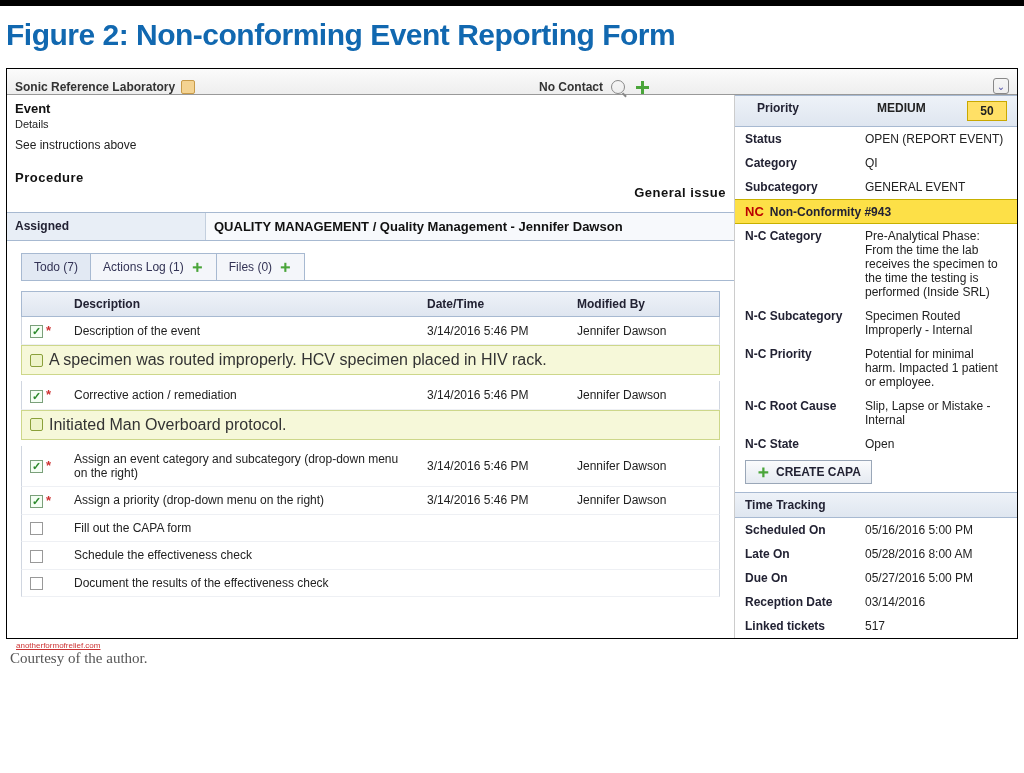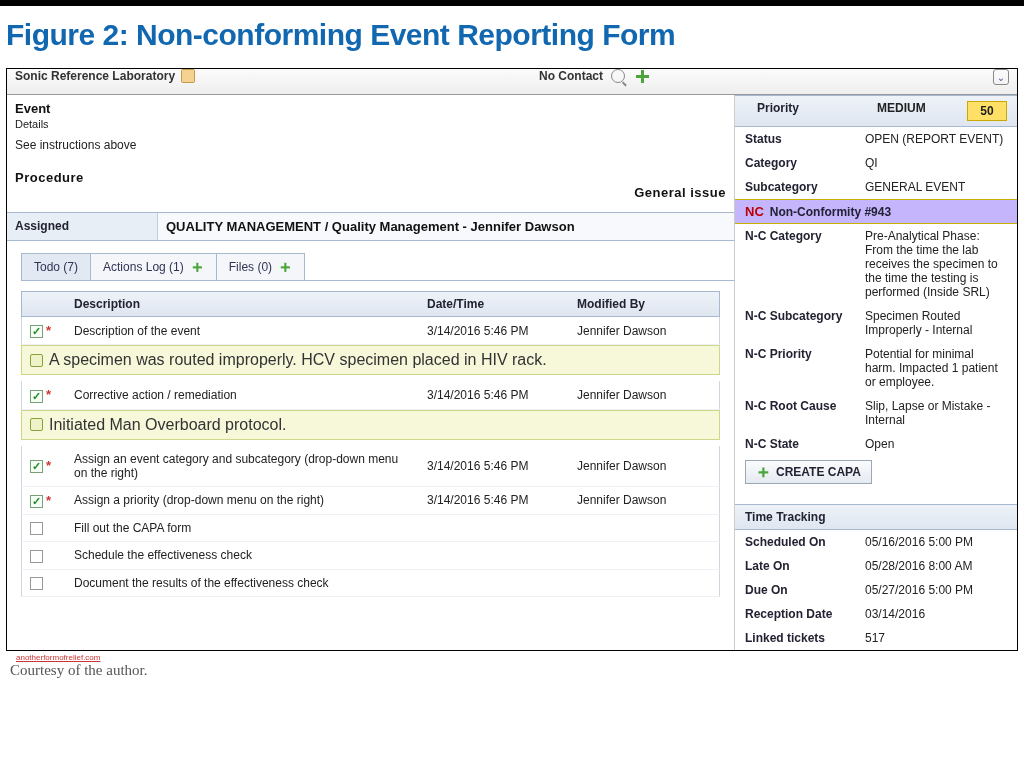--- a/index.html
+++ b/index.html
@@ -1,42 +1,42 @@
 <!DOCTYPE html>
 <html><head>
 <meta charset="utf-8">
 <style>
   * { box-sizing: border-box; margin: 0; padding: 0; }
   body { font-family: Arial, Helvetica, sans-serif; font-size: 12px; color: #222; background: #fff; }
   .page { width: 1024px; margin: 0 auto; }
   .topbar { height: 6px; background: #000; }
   .figure-title { font-family: Arial, sans-serif; font-size: 30px; font-weight: 700; color: #1168b0; padding: 12px 6px 16px 6px; letter-spacing: -0.5px; }
   .app-frame { border: 1px solid #000; margin: 0 6px; background: #fff; }
-  .app-header { display: flex; align-items: flex-start; height: 26px; border-bottom: 1px solid #999; padding: 0 8px; background: linear-gradient(#fbfbfb,#eee); }
+  .app-header { display: flex; align-items: flex-end; height: 26px; border-bottom: 1px solid #999; padding: 0 8px; background: linear-gradient(#fbfbfb,#eee); }
   .app-header .title { font-weight: 600; font-size: 12px; color: #333; }
   .doc-icon { width: 14px; height: 14px; margin-left: 6px; background: #f4d392; border: 1px solid #c89b4a; border-radius: 2px; }
   .flex-spacer { flex: 1; }
   .contact-lbl { font-weight: 700; font-size: 12px; color: #333; margin-right: 8px; }
   .search-icon { width: 14px; height: 14px; border: 1.5px solid #888; border-radius: 50%; position: relative; margin-right: 10px; }
   .search-icon:after { content:''; position:absolute; width:5px; height:1.5px; background:#888; bottom:-2px; right:-3px; transform:rotate(45deg); }
   .plus-icon { width: 14px; height: 14px; position: relative; display:inline-block; }
   .plus-icon:before, .plus-icon:after { content:''; position:absolute; background:#4aa53a; }
   .plus-icon:before { left:6px; top:1px; width:3px; height:13px; }
   .plus-icon:after { top:6px; left:1px; width:13px; height:3px; }
   .expand-icon { width:16px; height:16px; border:1px solid #888; border-radius:3px; display:flex; align-items:center; justify-content:center; color:#55a; font-size:10px; margin-left:auto; }
   .main-area { display:flex; }
   .left-pane { flex:1; border-right:1px solid #ccc; }
   .right-pane { width:282px; }
   .section-hdr { font-weight:700; font-size:13px; color:#111; padding:6px 8px 2px; }
   .sub-lbl { font-size:11px; color:#222; padding:0 8px 4px; }
   .text-block { font-size:12px; padding:4px 8px 12px; color:#222; }
   .proc-hdr { font-weight:700; font-size:13px; color:#111; padding:6px 8px 0; letter-spacing:0.5px;}
   .proc-sub { font-weight:700; font-size:13px; color:#111; padding:0 8px 12px; letter-spacing:0.5px;text-align:right;}
   .assigned-bar { display:flex; align-items:stretch; border-top:1px solid #a7b9d1; border-bottom:1px solid #a7b9d1; background:#e8eef6; }
-  .assigned-bar .al { width:150px; padding:6px 8px; font-weight:700; color:#223; font-size:12px;}
+  .assigned-bar .al { width:198px; padding:6px 8px; font-weight:700; color:#223; font-size:12px;}
   .assigned-bar .av { flex:1; padding:6px 8px; font-weight:700; color:#111; background:#f7f9fc; border-left:1px solid #c3cfde; font-size:13px;}
   .tabs { display:flex; margin:12px 0 0 14px; border-bottom:1px solid #a7b9d1; }
   .tab { padding:6px 12px; border:1px solid #a7b9d1; border-bottom:none; margin-right:-1px; background:#f4f6fa; color:#335; font-size:12px; display:flex; align-items:center; gap:6px; cursor:pointer;}
   .tab.active { background:#e2e9f3; font-weight:400; }
   .task-table { margin: 10px 14px 0 14px; }
   .task-head { display:flex; background:linear-gradient(#eef2f8,#dfe6f0); border:1px solid #a7b9d1; font-weight:700; color:#223; font-size:12px; }
   .task-head div { padding:5px 8px; }
   .col-chk { width:44px; }
   .col-desc { flex:1; }
   .col-dt { width:150px; }
@@ -51,24 +51,24 @@
   .note-row { margin:0 0 6px 0; border:1px solid #cdd78a; background:#f6f8d9; display:flex; align-items:center; padding:5px 8px; gap:6px; font-size:16px; color:#333; }
   .note-icon { width:13px; height:13px; border:1px solid #8aa03a; background:#eef4c8; border-radius:2px; flex-shrink:0;}
   
   .kv-row { display:flex; padding:5px 10px; font-size:12px; color:#222; }
   .kv-row.header { background:linear-gradient(#eef2f8,#dfe6f0); border-top:1px solid #a7b9d1; border-bottom:1px solid #a7b9d1; font-weight:700;}
   .kv-row .k { width:120px; font-weight:700; color:#223; }
   .kv-row .v { flex:1; color:#222; }
   .kv-row.header .k { color:#223;margin-left:12px; }
   .pri-val { color:#1168b0; font-weight:700;}
   .pri-num { width:40px; text-align:center; background:#ffe066; font-weight:700; padding:2px 0; border:1px solid #c9a800;}
-  .nc-banner { background:#c4b5fd; border-top:1px solid #c7b000; border-bottom:1px solid #c7b000; padding:4px 10px; display:flex; align-items:center; gap:6px;}
+  .nc-banner { background:#fde047; border-top:1px solid #c7b000; border-bottom:1px solid #c7b000; padding:4px 10px; display:flex; align-items:center; gap:6px;}
   .nc-badge { color:#b00; font-weight:900; font-size:13px; }
   .nc-title { font-weight:700; color:#223; font-size:12px; }
-  .capa-btn { display:inline-flex; align-items:center; gap:6px; margin:4px 0 20px 10px; padding:4px 10px; border:1px solid #9aa7b8; background:linear-gradient(#fafbfc,#e5eaf1); font-weight:700; color:#223; font-size:12px; cursor:pointer;}
+  .capa-btn { display:inline-flex; align-items:center; gap:6px; margin:4px 0 8px 10px; padding:4px 10px; border:1px solid #9aa7b8; background:linear-gradient(#fafbfc,#e5eaf1); font-weight:700; color:#223; font-size:12px; cursor:pointer;}
   .section-strip { background:linear-gradient(#eef2f8,#dfe6f0); border-top:1px solid #a7b9d1; border-bottom:1px solid #a7b9d1; padding:5px 10px; font-weight:700; color:#223; font-size:12px; }
   .footer-credit { font-size:8px; color:#c33; padding: 2px 0 0 16px; text-decoration: underline;}
   .caption { font-family: Georgia, 'Times New Roman', serif; font-size:15px; color:#555; padding: 0 0 8px 10px; }
 </style>
 </head>
 <body>
 
 <div class="page">
   <div class="topbar"></div>
   <div class="figure-title">Figure 2: Non-conforming Event Reporting Form</div>

